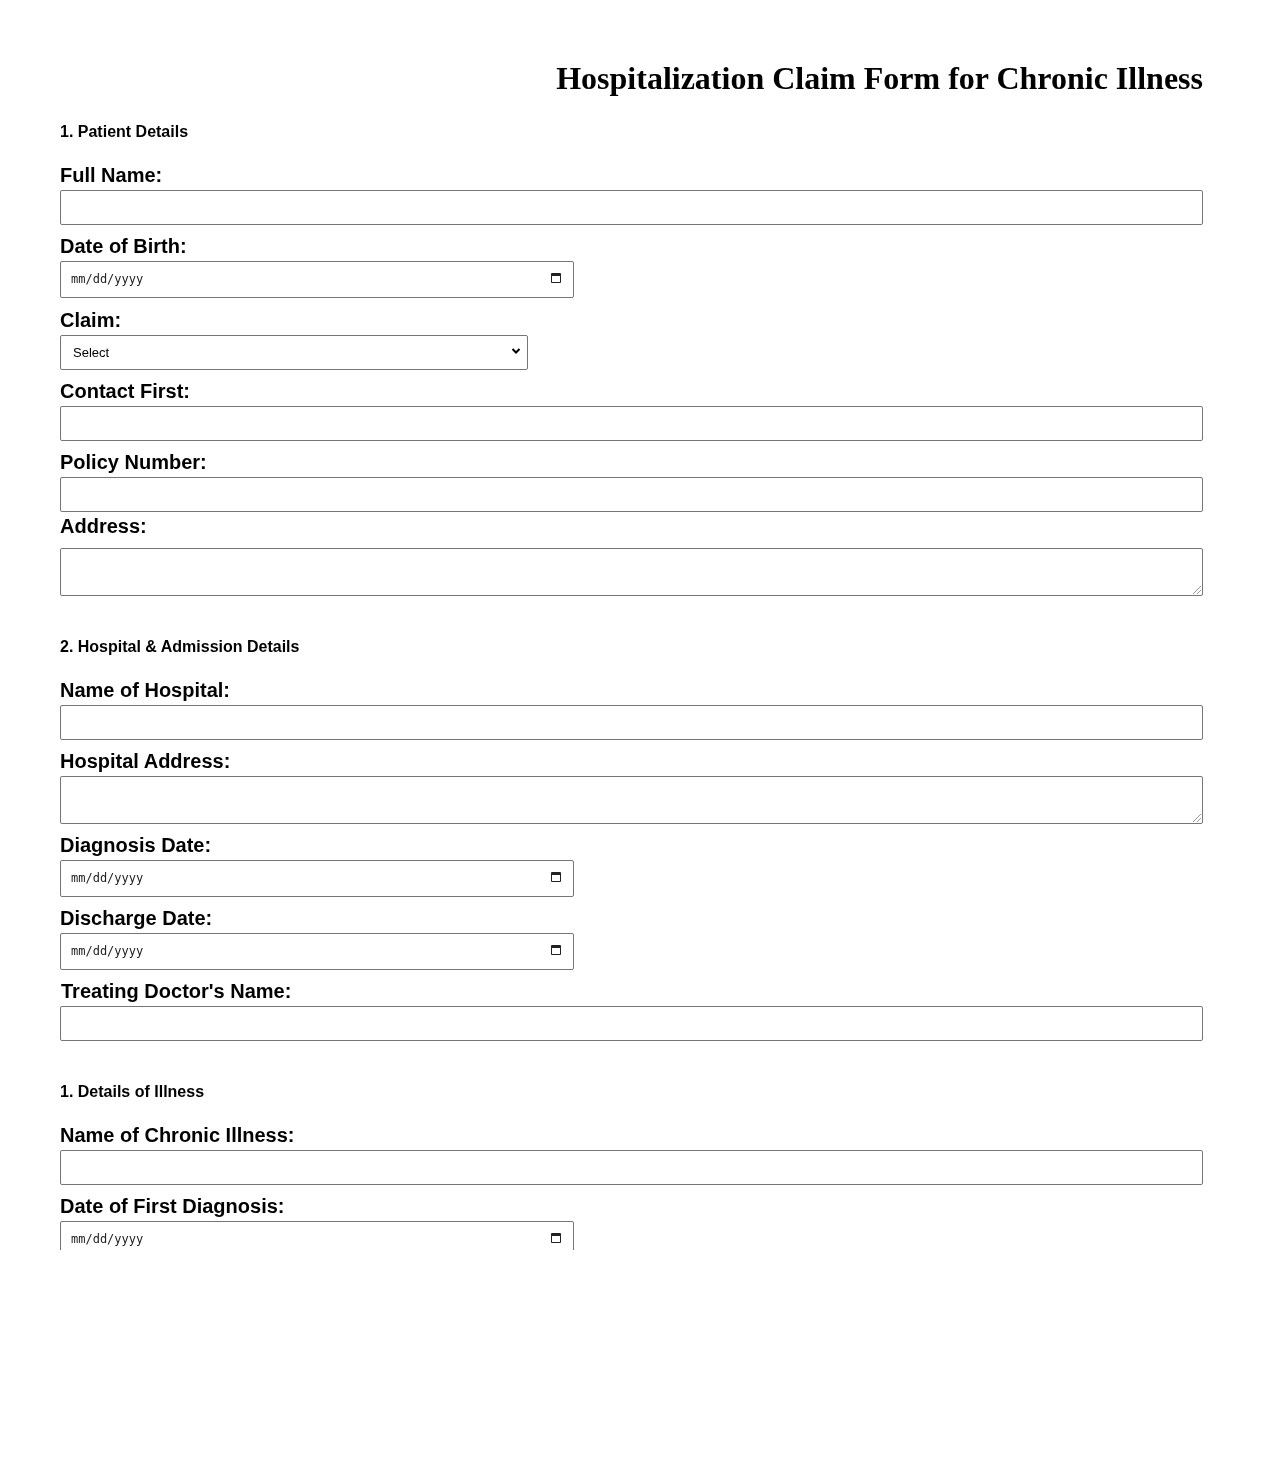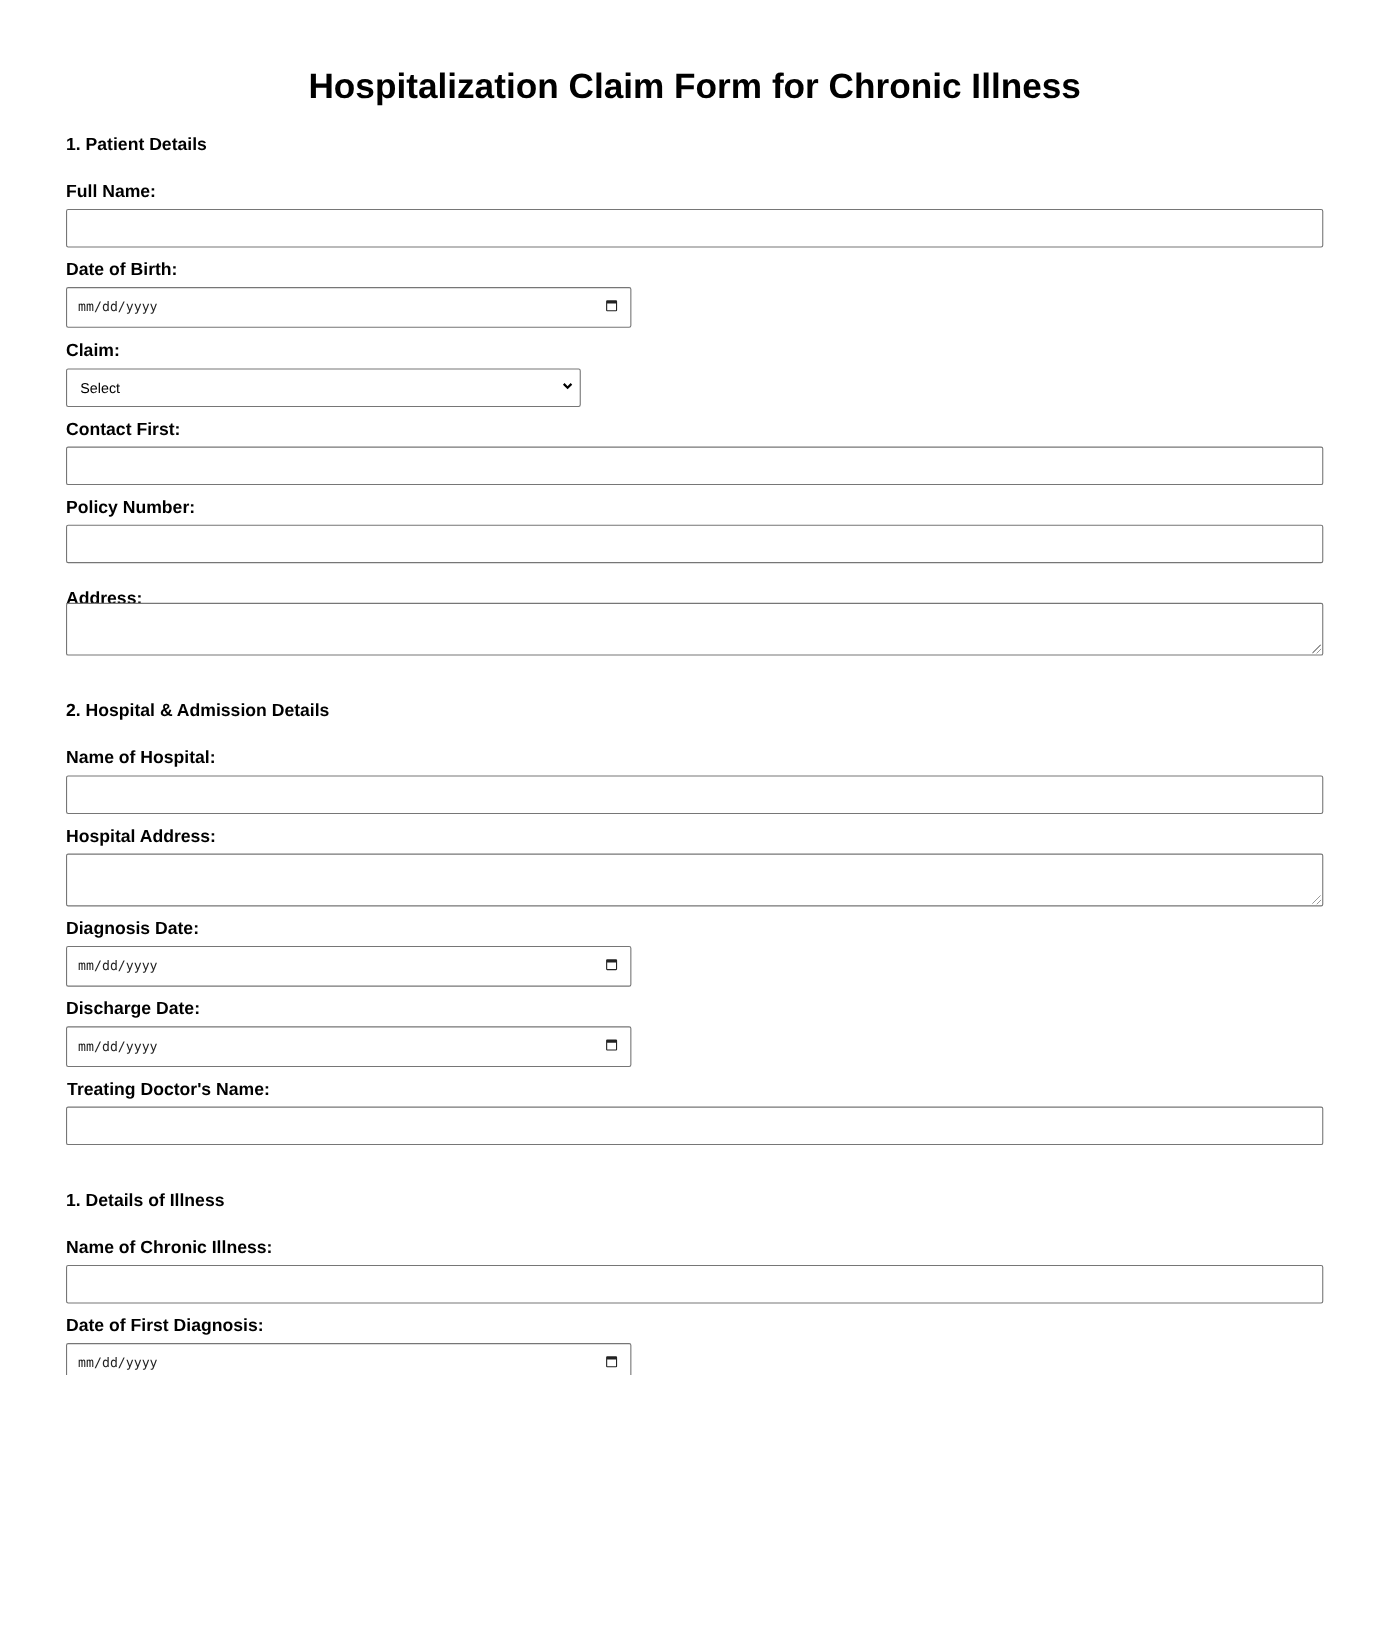--- a/index.html
+++ b/index.html
@@ -1,21 +1,21 @@
 <!DOCTYPE html>
 <html><head>
   <meta charset="utf-8">
   <style>
     html, body { margin: 0; padding: 0; background: #ffffff; }
     body { width: 1263px; height: 1481px; position: relative; overflow: hidden; font-family: "Liberation Sans", sans-serif; color: #000; }
     .viewport { position: absolute; left: 0; top: 0; width: 1263px; height: 1250px; overflow: hidden; }
     .container { position: absolute; left: 60px; top: 0; width: 1143px; }
-    h1 { font-size: 32px; font-weight: bold; text-align: center; margin: 0; position: absolute; top: 59px; left: 0; width: 1143px; line-height: 38px; }
+    h1 { font-size: 32px; font-weight: bold; text-align: right; margin: 0; position: absolute; top: 59px; left: 0; width: 1143px; line-height: 38px; font-family: Liberation Serif, serif; }
     h2 { font-size: 16px; font-weight: bold; margin: 0; position: absolute; left: 0; line-height: 28px; }
-    label { position: absolute; left: 0; font-size: 16px; font-weight: bold; line-height: 18px; }
+    label { position: absolute; left: 0; font-size: 20px; font-weight: bold; line-height: 18px; }
     .field { position: absolute; left: 0; box-sizing: border-box; border: 1px solid #767676; border-radius: 2px; background: #fff; }
     .text { width: 1143px; height: 35px; }
     .area { width: 1143px; height: 48px; }
     .area .grip { position: absolute; right: 1px; bottom: 1px; width: 8px; height: 8px;
       background: linear-gradient(135deg, transparent 45%, #999 45%, #999 52%, transparent 52%, transparent 70%, #999 70%, #999 77%, transparent 77%); }
     .date { width: 514px; height: 37px; padding-left: 24px; }
     .date .ph { position: absolute; left: 10px; top: 10px; font-family: "DejaVu Sans Mono", monospace; font-size: 12px; color: #222; }
     .date .cal { position: absolute; right: 12px; top: 11px; width: 10px; height: 10px; border: 1.5px solid #222; border-top-width: 3px; border-radius: 1px; box-sizing: border-box; }
     .select { width: 468px; height: 35px; }
     .select .val { position: absolute; left: 12px; top: 9px; font-size: 13px; }
@@ -46,21 +46,21 @@
           <path d="M1.5 3 L5 6.5 L8.5 3" stroke="#000" stroke-width="2" fill="none"></path>
         </svg>
   </div>
 
   <label style="top:382px">Contact First:</label>
   <div class="field text" style="top:406px"></div>
 
   <label style="top:453px">Policy Number:</label>
   <div class="field text" style="top:477px"></div>
 
-  <label style="top:536px">Address:</label>
+  <label style="top:517px">Address:</label>
   <div class="field area" style="top:548px">
     <span class="grip"></span>
   </div>
 
   <h2 style="top:633px">2. Hospital &amp; Admission Details</h2>
 
   <label style="top:681px">Name of Hospital:</label>
   <div class="field text" style="top:705px"></div>
 
   <label style="top:752px">Hospital Address:</label>

